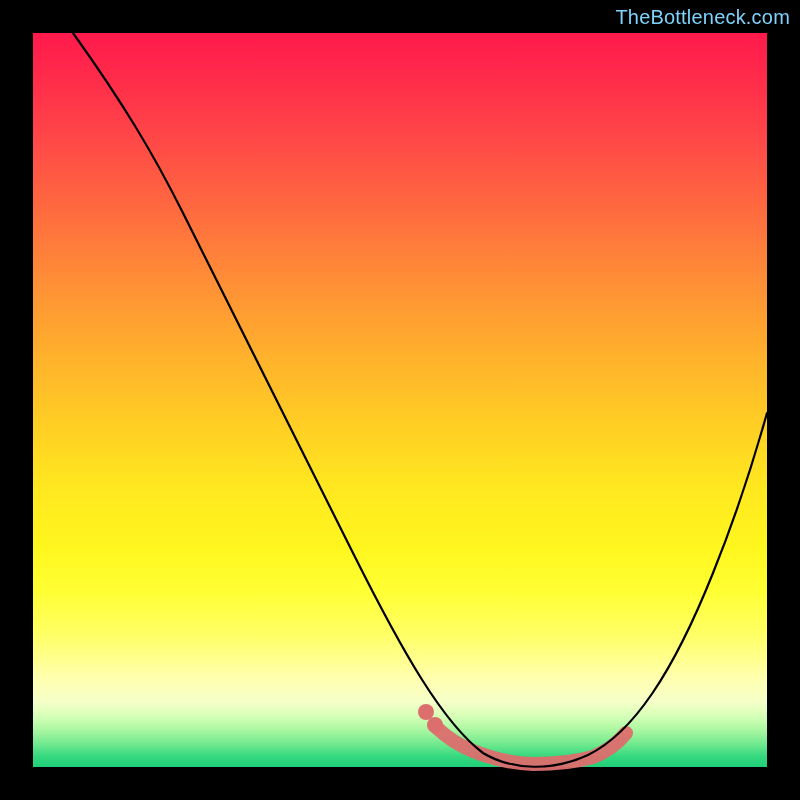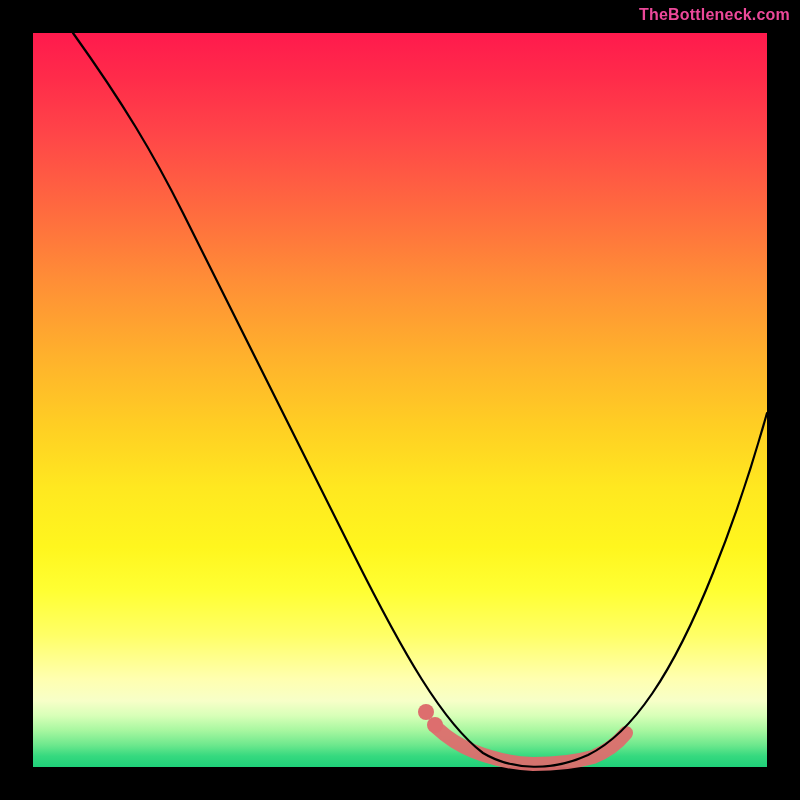--- a/index.html
+++ b/index.html
@@ -45,23 +45,23 @@
       #a8f7a0 95%,
       #6de88d 97%,
       #36d97f 98.5%,
       #1fd079 100%
     );
   }
   .watermark {
     position: absolute;
     top: 6px;
     right: 10px;
-    color: #ec4899;
-    font-size: 16px;
-    font-weight: 700;
+    color: #7dd3fc;
+    font-size: 20px;
+    font-weight: 400;
     letter-spacing: 0.2px;
     user-select: none;
   }
   svg.overlay {
     position: absolute;
     left: 33px;
     top: 33px;
     width: 734px;
     height: 734px;
     overflow: visible;

